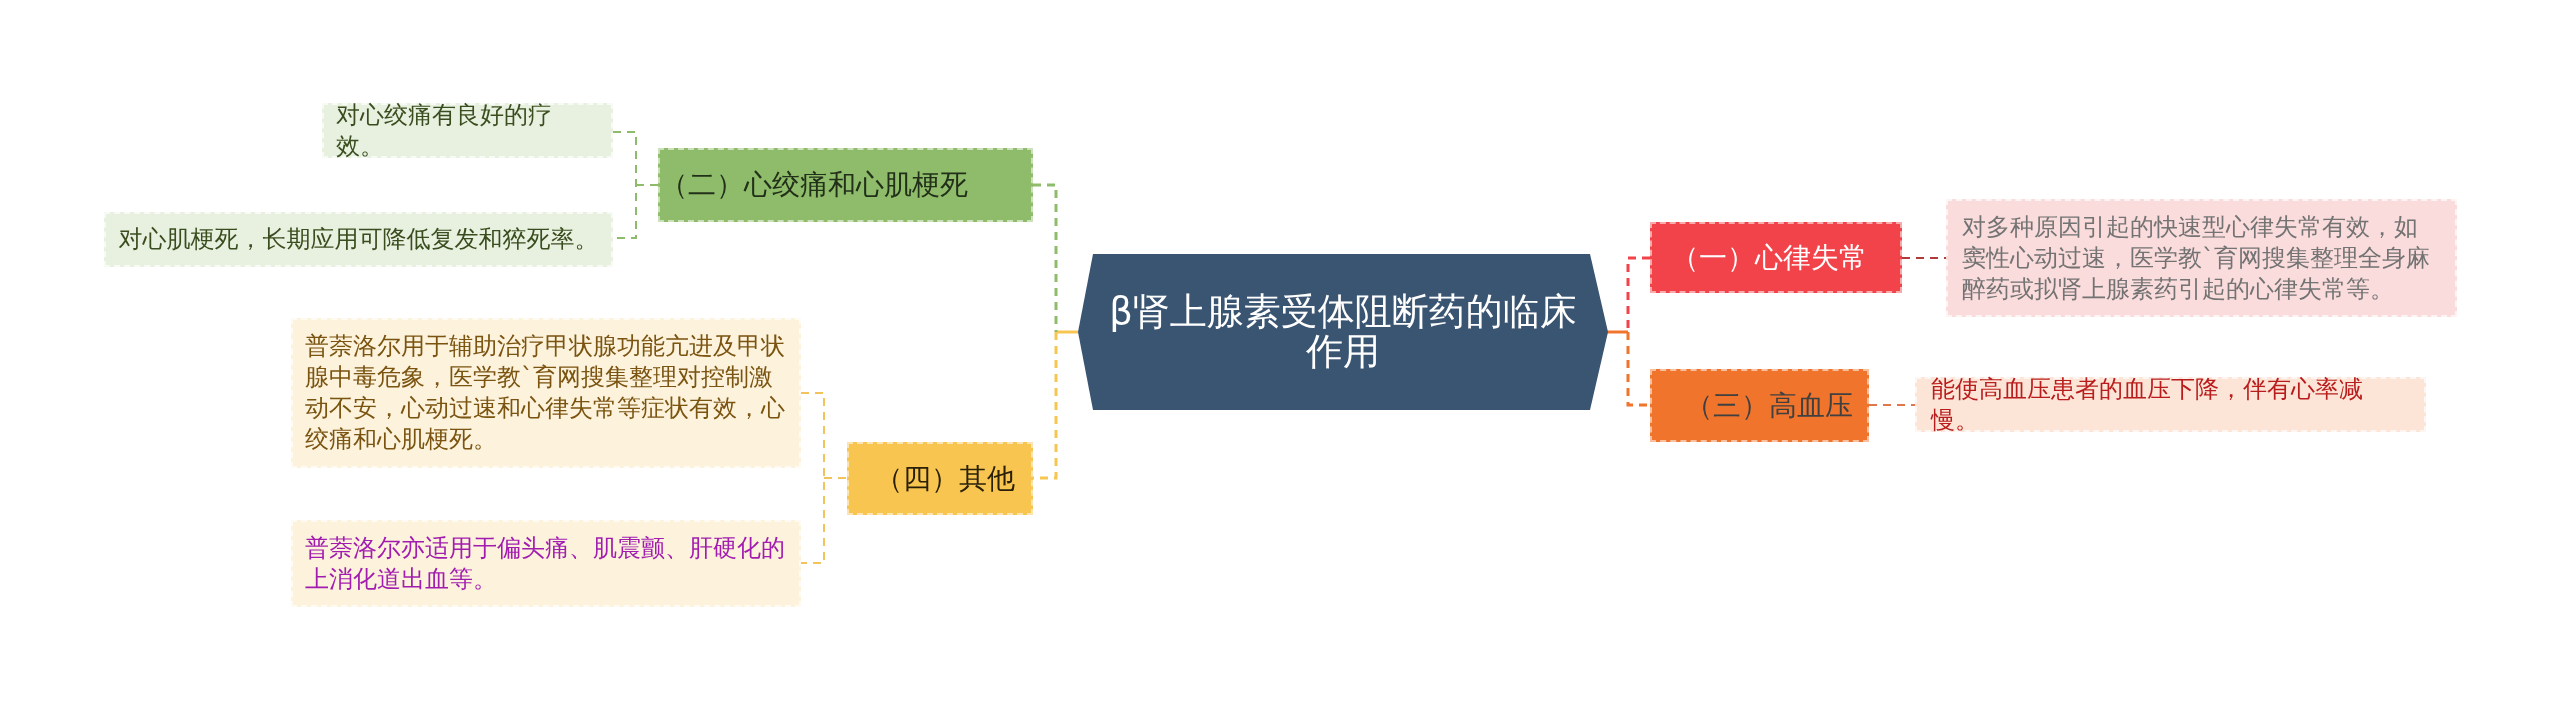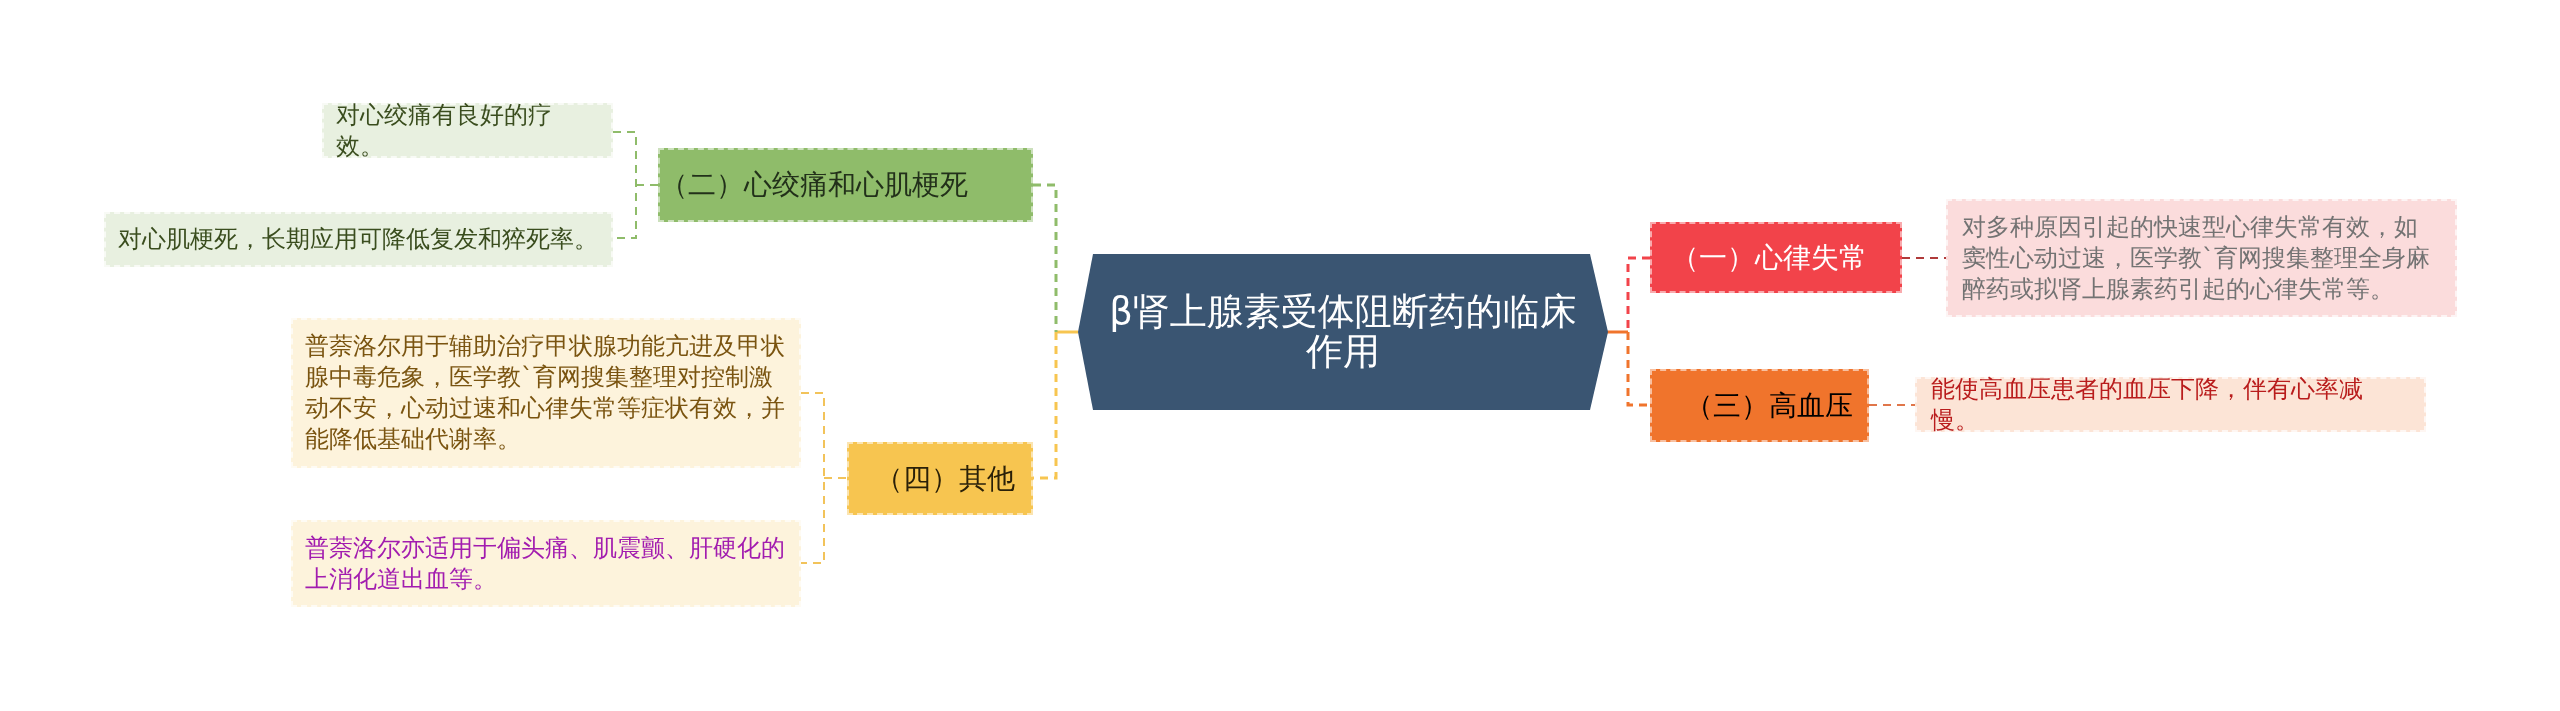--- a/index.html
+++ b/index.html
@@ -57,38 +57,38 @@
   <span>β肾上腺素受体阻断药的临床作用</span>
 </div>
 
 <div class="node" style="left:1650px; top:222px; width:252px; height:71px; background:#f2434a; color:#ffffff; justify-content:center; padding-right:14px;">
   <span class="main-label">（一）心律失常</span>
 </div>
 <div class="leaf" style="left:1946px; top:199px; width:511px; height:118px; background:#fbdcdc; color:#737373; padding:0 14px 0 14px;">
   <span>对多种原因引起的快速型心律失常有效，如窦性心动过速，医学教`育网搜集整理全身麻醉药或拟肾上腺素药引起的心律失常等。</span>
 </div>
 
-<div class="node" style="left:1650px; top:369px; width:219px; height:73px; background:#f0742c; color:#000000; justify-content:flex-end; padding-right:14px;">
+<div class="node" style="left:1650px; top:369px; width:219px; height:73px; background:#f0742c; color:#404040; justify-content:flex-end; padding-right:14px;">
   <span class="main-label">（三）高血压</span>
 </div>
 <div class="leaf" style="left:1915px; top:377px; width:511px; height:55px; background:#fce4d6; color:#b91c1c; padding:0 14px;">
   <span>能使高血压患者的血压下降，伴有心率减慢。</span>
 </div>
 
 <div class="node" style="left:658px; top:148px; width:375px; height:74px; background:#8fbc6a; color:#22301a; justify-content:flex-start; padding-right:16px;">
   <span class="main-label">（二）心绞痛和心肌梗死</span>
 </div>
 <div class="leaf" style="left:322px; top:103px; width:291px; height:55px; background:#e8f0e0; color:#3a4d1e; padding:0 12px; justify-content:center;">
   <span>对心绞痛有良好的疗效。</span>
 </div>
-<div class="leaf" style="left:104px; top:212px; width:509px; height:55px; background:#e8f0e0; color:#3a4d1e; padding:0 12px; ">
+<div class="leaf" style="left:104px; top:212px; width:509px; height:55px; background:#e8f0e0; color:#3a4d1e; padding:0 12px; justify-content:center;">
   <span>对心肌梗死，长期应用可降低复发和猝死率。</span>
 </div>
 
 <div class="node" style="left:847px; top:442px; width:186px; height:73px; background:#f7c550; color:#2a2008; justify-content:flex-end; padding-right:16px;">
   <span class="main-label">（四）其他</span>
 </div>
 <div class="leaf" style="left:291px; top:318px; width:510px; height:150px; background:#fdf3dc; color:#7a5410; padding:0 12px;">
-  <span>普萘洛尔用于辅助治疗甲状腺功能亢进及甲状腺中毒危象，医学教`育网搜集整理对控制激动不安，心动过速和心律失常等症状有效，并能降低基础代谢率。</span>
+  <span>普萘洛尔用于辅助治疗甲状腺功能亢进及甲状腺中毒危象，医学教`育网搜集整理对控制激动不安，心动过速和心律失常等症状有效，心绞痛和心肌梗死。</span>
 </div>
 <div class="leaf" style="left:291px; top:520px; width:510px; height:87px; background:#fdf3dc; color:#a21caf; padding:0 12px;">
   <span>普萘洛尔亦适用于偏头痛、肌震颤、肝硬化的上消化道出血等。</span>
 </div>
 
 </body></html>

